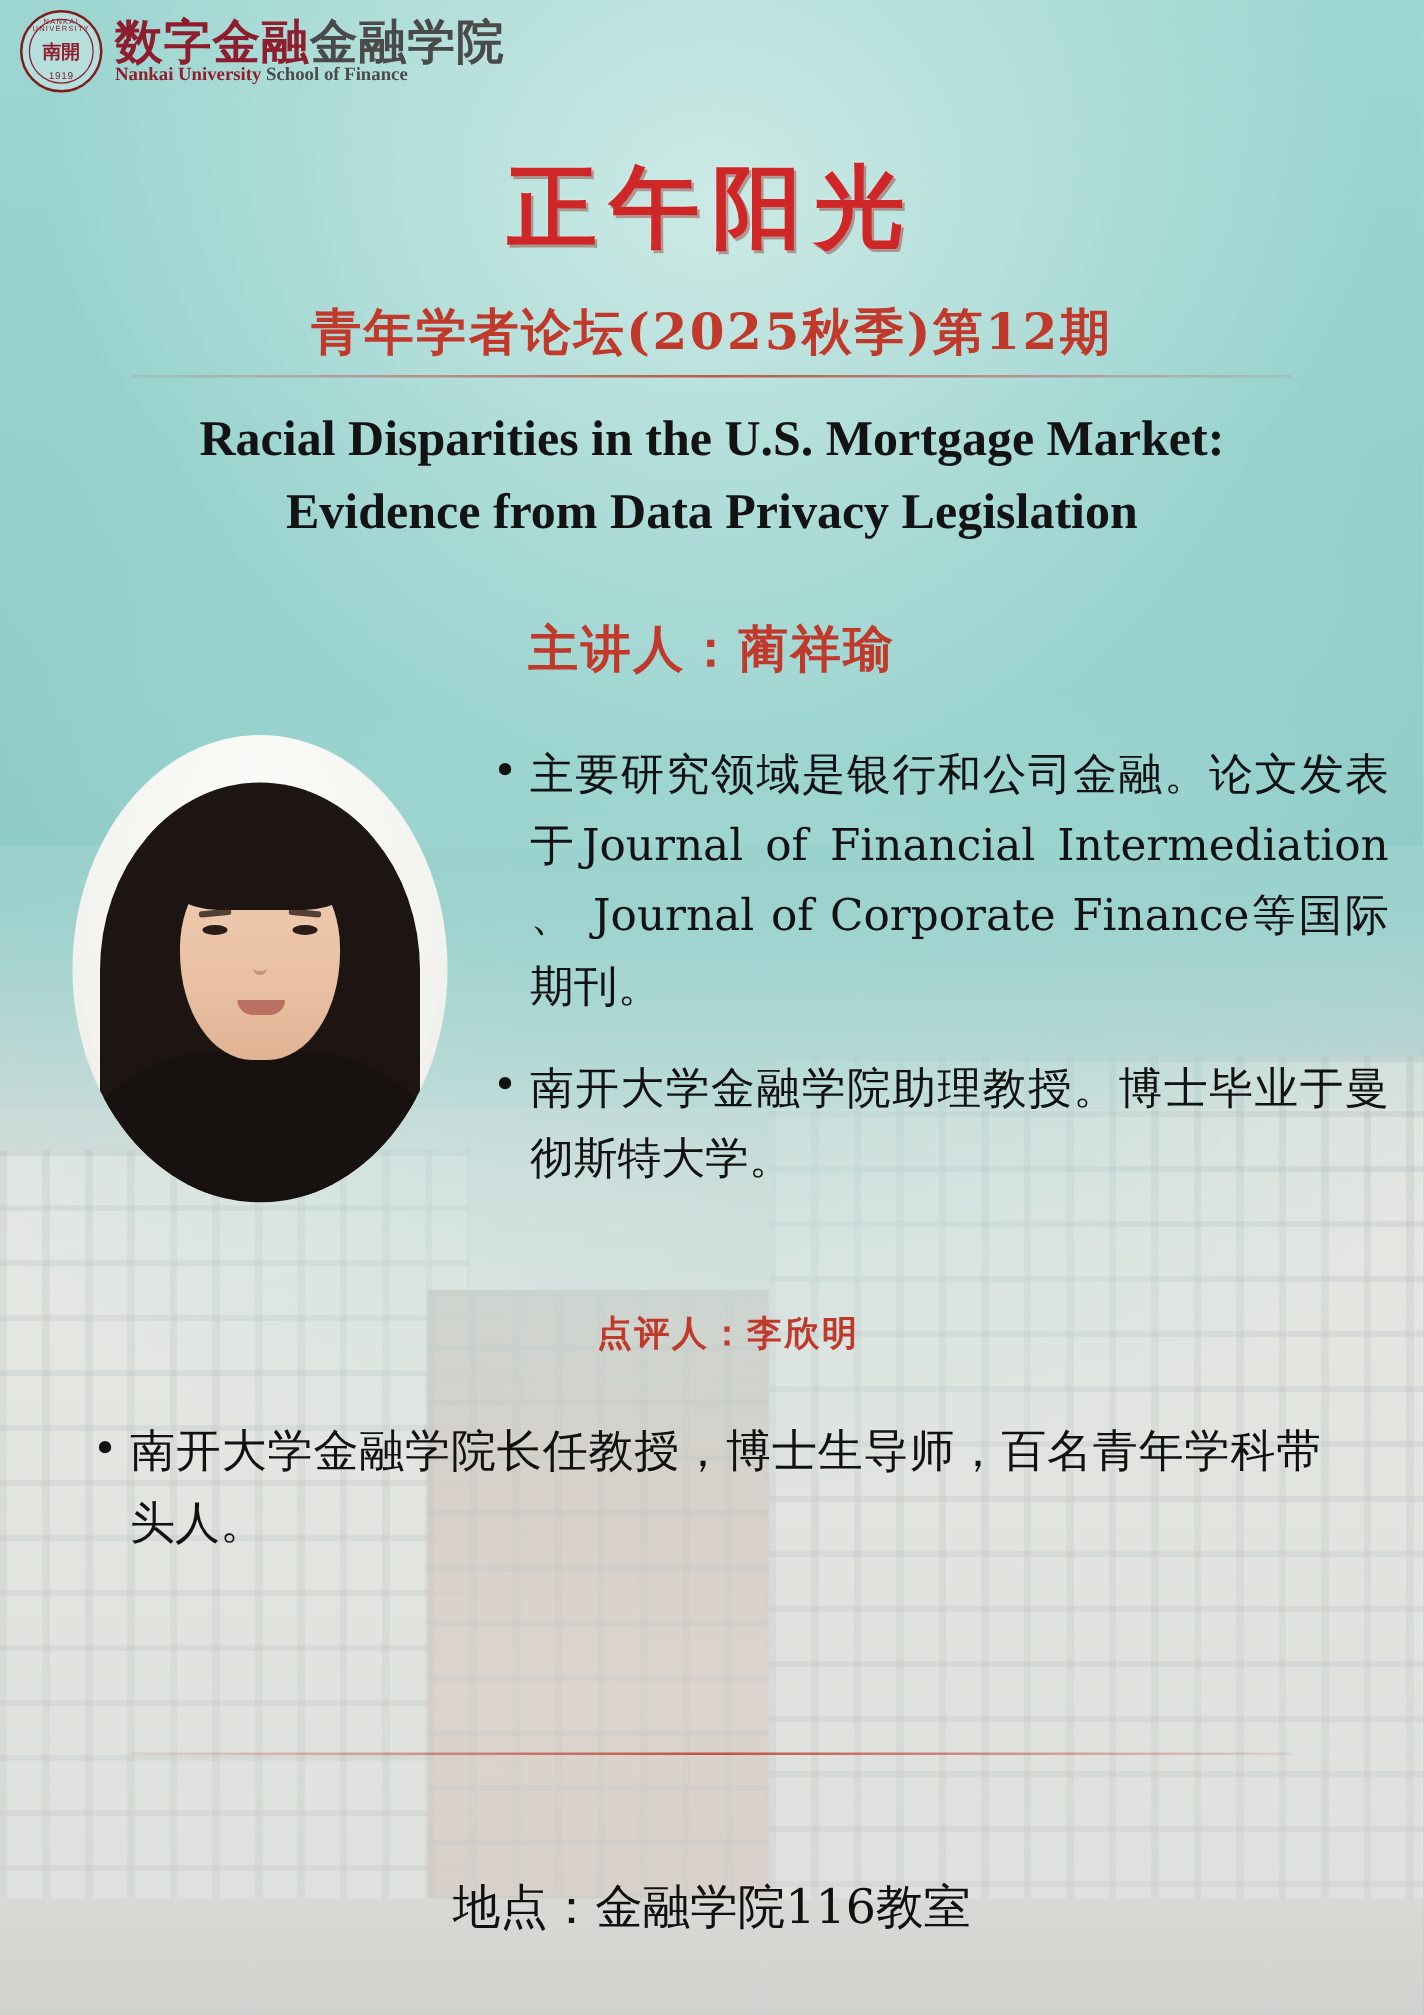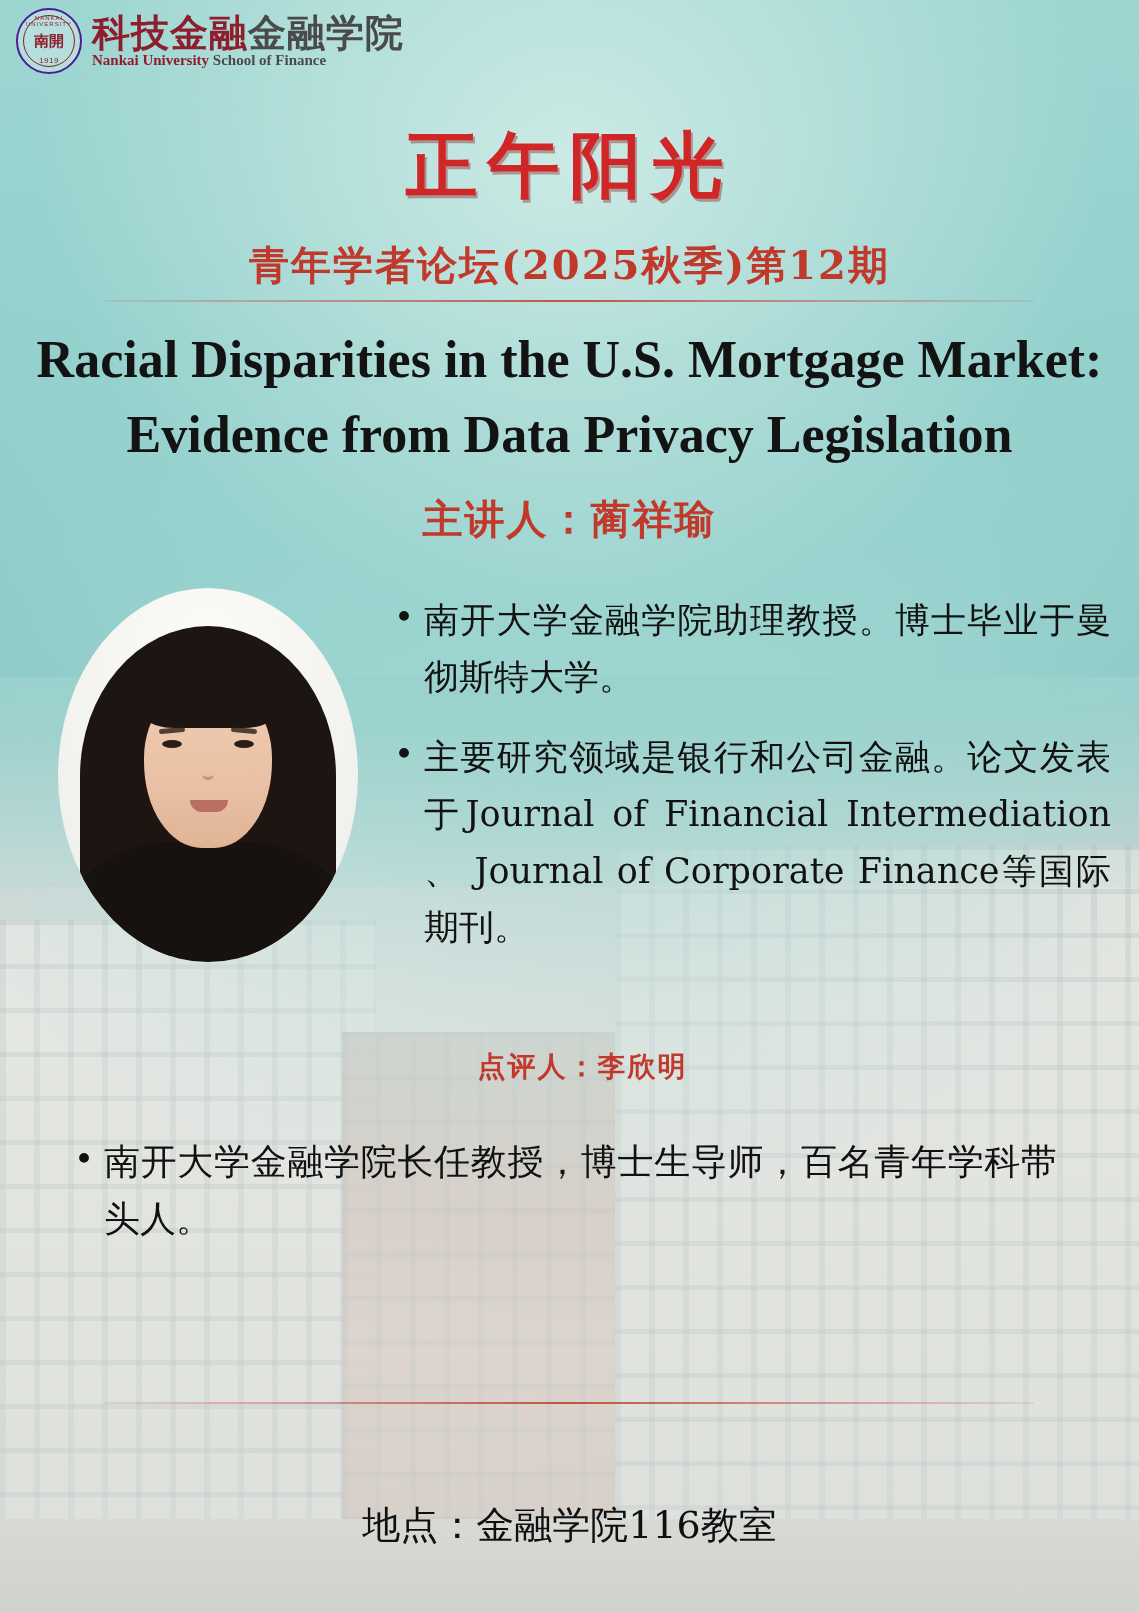--- a/index.html
+++ b/index.html
@@ -69,21 +69,21 @@
   
   .page { position: absolute; inset: 0; }
 
   
   .logo-row {
     position: absolute; left: 16px; top: 8px;
     display: flex; align-items: center; gap: 10px;
   }
   .seal {
     width: 66px; height: 66px; border-radius: 50%;
-    border: 2px solid #4c1d95; position: relative;
+    border: 2px solid #7f1d1d; position: relative;
     display: flex; align-items: center; justify-content: center;
     background: rgba(255,255,255,0.25);
   }
   .seal::after {
     content: ""; position: absolute; inset: 5px;
     border: 1px solid #8e1d2d; border-radius: 50%;
   }
   .seal-txt {
     font-family: "DejaVu Serif", serif; font-size: 15px; color: #8e1d2d;
     font-weight: 700; line-height: 1; z-index: 2;
@@ -127,21 +127,21 @@
     position: absolute; height: 2px;
     background: linear-gradient(90deg, rgba(190,60,45,0.1), rgba(190,60,45,0.85), rgba(190,60,45,0.1));
   }
   .rule.top { left: 105px; right: 105px; top: 300px; }
   .rule.bottom { left: 105px; right: 105px; top: 1402px; }
 
   .paper-title {
     position: absolute; left: 18px; right: 18px; top: 322px;
     text-align: center;
     font-family: "Liberation Serif", serif;
-    font-size: 52px; font-weight: 700; line-height: 1.45; color: #131313;
+    font-size: 40px; font-weight: 700; line-height: 1.45; color: #131313;
   }
 
   .speaker-head {
     position: absolute; left: 0; right: 0; top: 492px; text-align: center;
     font-family: "DejaVu Serif", serif;
     font-size: 40px; font-weight: 700; color: #c0392b; letter-spacing: 2px;
   }
 
   .portrait {
     position: absolute; left: 58px; top: 588px;
@@ -248,21 +248,21 @@
 <div class="page">
 
   <div class="logo-row">
     <div class="seal">
       <span class="seal-arc">NANKAI UNIVERSITY</span>
       <span class="seal-txt">南開</span>
       <span class="seal-year">1919</span>
     </div>
     <div class="logo-text">
       <div class="logo-cn">
-        <span>科技金融</span><span class="sub">金融学院</span>
+        <span>数字金融</span><span class="sub">金融学院</span>
       </div>
       <div class="logo-en">
         <span>Nankai University</span>
         <span class="sub">School of Finance</span>
       </div>
     </div>
   </div>
 
   <div class="title-main">正午阳光</div>
   <div class="title-sub">青年学者论坛(2025秋季)第12期</div>
@@ -282,22 +282,22 @@
     <div class="p-bang"></div>
     <div class="p-brow l"></div>
     <div class="p-brow r"></div>
     <div class="p-eye l"></div>
     <div class="p-eye r"></div>
     <div class="p-nose"></div>
     <div class="p-mouth"></div>
   </div>
 
   <ul class="b bullets-speaker">
+    <li>主要研究领域是银行和公司金融。论文发表于Journal of Financial Intermediation 、 Journal of Corporate Finance等国际期刊。</li>
     <li>南开大学金融学院助理教授。博士毕业于曼彻斯特大学。</li>
-    <li>主要研究领域是银行和公司金融。论文发表于Journal of Financial Intermediation 、 Journal of Corporate Finance等国际期刊。</li>
   </ul>
 
   <div class="discussant-head">点评人：李欣明</div>
 
   <ul class="b bullets-discussant">
     <li>南开大学金融学院长任教授，博士生导师，百名青年学科带头人。</li>
   </ul>
 
   <div class="rule bottom"></div>
 

